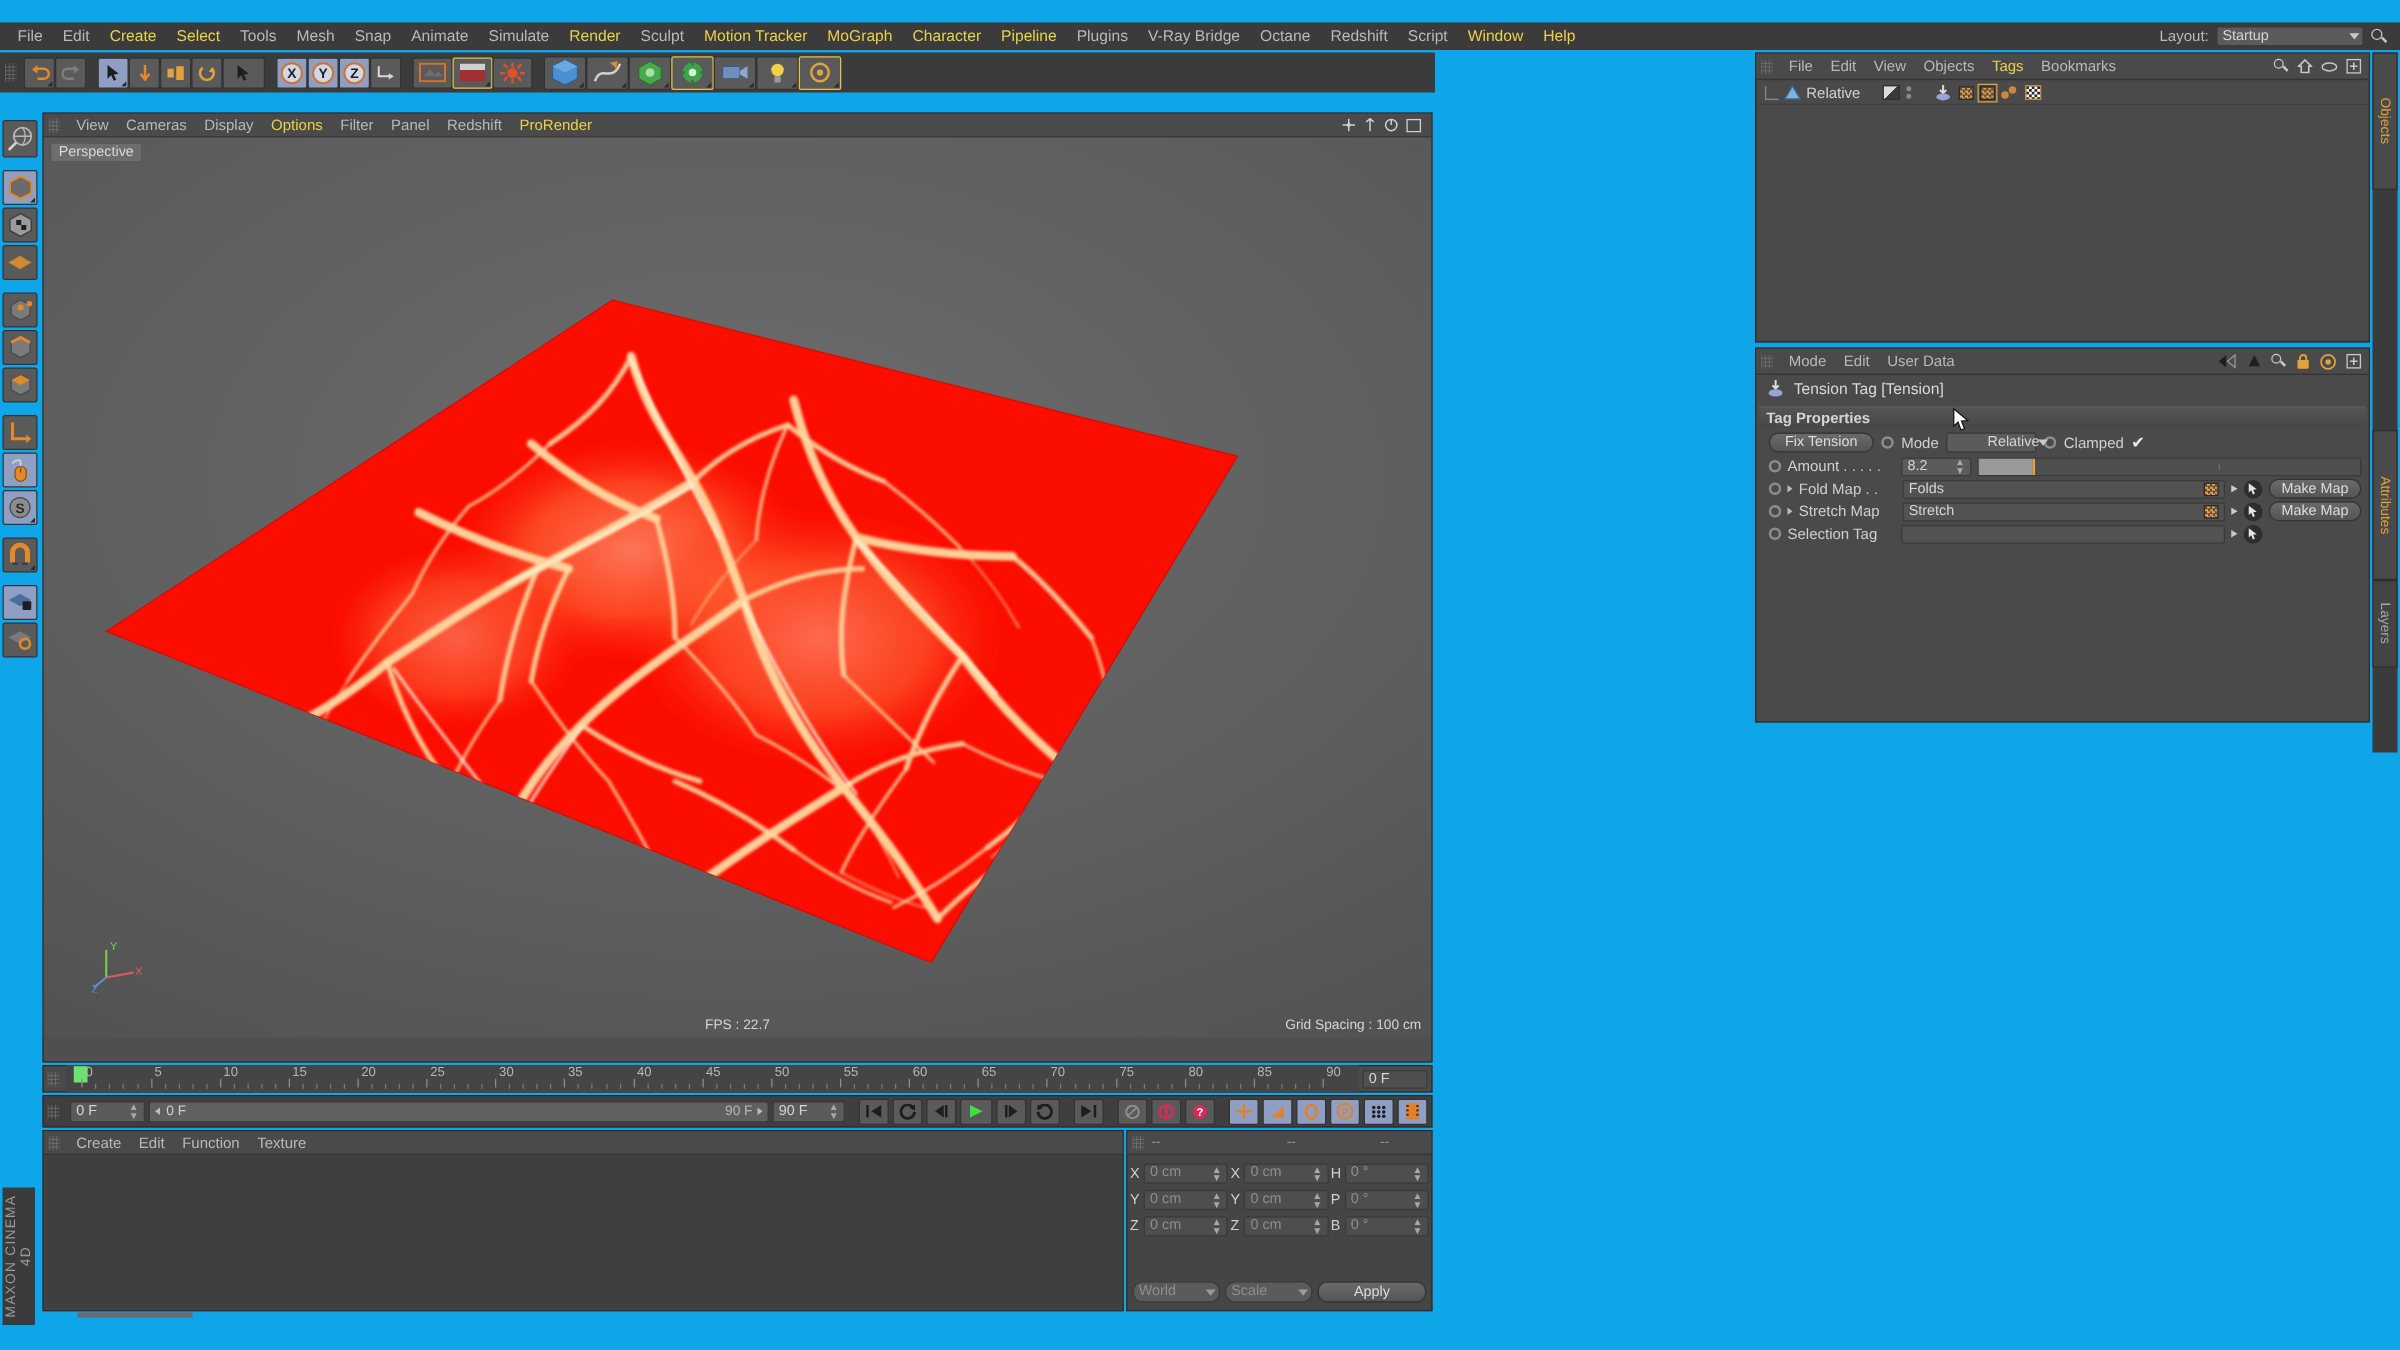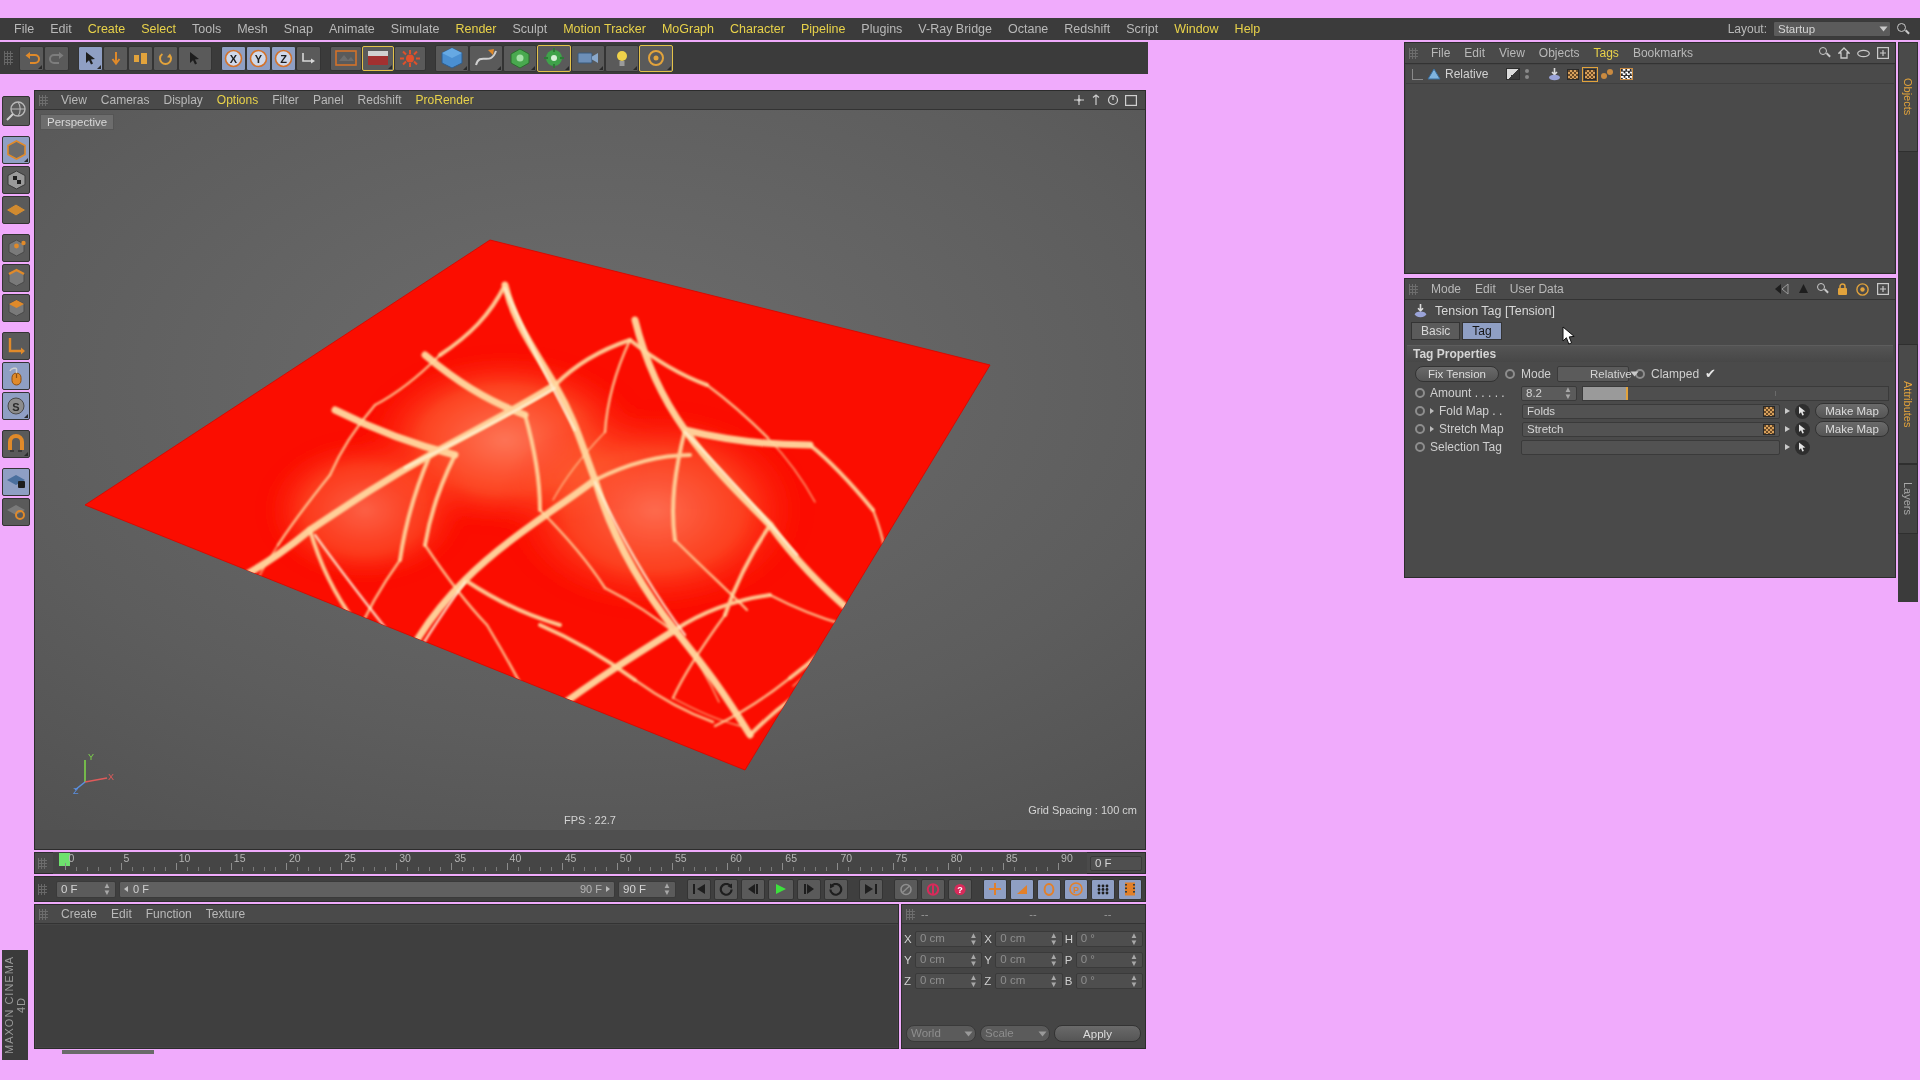--- a/index.html
+++ b/index.html
@@ -4,21 +4,21 @@
 <style>
   * { box-sizing: border-box; margin:0; padding:0; }
   html,body {
     width:1920px; height:1080px; overflow:hidden;
     background:#000;
     font-family:"Liberation Sans", sans-serif;
     font-size:12px;
     color:#c8c8c8;
     -webkit-font-smoothing:antialiased;
   }
-  #app { position:relative; width:1920px; height:1080px; background:#f0abfc; }
+  #app { position:relative; width:1920px; height:1080px; background:#0ea5e9; }
 
   
   .grip {
     width:9px; height:14px; flex:0 0 9px;
     background-image:
       repeating-linear-gradient(0deg,#8a8a8a 0 1px,transparent 1px 3px),
       repeating-linear-gradient(90deg,#8a8a8a 0 1px,transparent 1px 3px);
     background-size:3px 3px; opacity:.55; margin-right:6px;
   }
   .menubar { display:flex; align-items:center; height:22px; background:#444; }
@@ -520,21 +520,21 @@
       <svg width="46" height="46" viewBox="0 0 46 46" style="position:absolute;left:38px;bottom:36px;">
         <path d="M12 34V12" stroke="#7dd34a" stroke-width="1.6"></path>
           <text x="15" y="12" font-size="9" fill="#7dd34a" font-family="Liberation Sans">Y</text>
         <path d="M12 34 34 30" stroke="#e05a5a" stroke-width="1.6"></path>
           <text x="35" y="32" font-size="9" fill="#e05a5a" font-family="Liberation Sans">X</text>
         <path d="M12 34 2 42" stroke="#5a8fe0" stroke-width="1.6"></path>
           <text x="0" y="46" font-size="9" fill="#5a8fe0" font-family="Liberation Sans">Z</text>
       </svg>
 
       <div style="position:absolute;left:50%;transform:translateX(-50%);bottom:4px;font-size:11px;color:#d4d4d4;">FPS : 22.7</div>
-      <div style="position:absolute;right:8px;bottom:14px;font-size:11px;color:#d4d4d4;">Grid Spacing : 100 cm</div>
+      <div style="position:absolute;right:8px;bottom:4px;font-size:11px;color:#d4d4d4;">Grid Spacing : 100 cm</div>
     </div>
   </div>
 
   <div style="position:absolute;left:34px;top:852px;width:1112px;height:22px;background:#4a4a4a;border:1px solid #2c2c2c;display:flex;align-items:center;">
     <div class="grip" style="height:11px;margin-left:3px;"></div>
     <div style="position:relative;flex:1;height:22px;background:#454545;">
       <div style="position:absolute;left:6px;top:1px;width:11px;height:13px;background:#6ee26e;"></div>
       <div id="tlticks" style="position:absolute;left:0;top:0;width:100%;height:22px;">
           <div style="position: absolute; left: 1.2%; top: 0px; height: 22px;">
             <div style="position:absolute;left:0;top:11px;width:1px;height:7px;background:#8c8c8c;"></div>
@@ -1017,24 +1017,20 @@
     </div>
 
     <div style="display:flex;align-items:center;gap:7px;padding:4px 0 2px 8px;">
       <svg width="15" height="14" viewBox="0 0 15 14">
         <path d="M7.5 0v6.5M5 4.3l2.5 2.6L10 4.3" stroke="#dcdcdc" stroke-width="1.6" fill="none"></path>
         <ellipse cx="7.5" cy="10.3" rx="5.6" ry="2.9" fill="#9aa3d8"></ellipse>
       </svg>
       <span style="font-size:12.5px;color:#d8d8d8;">Tension Tag [Tension]</span>
     </div>
 
-    <div id="attrtabs" style="display:flex;gap:2px;padding-left:6px;margin-top:2px;">
-        <div style="padding: 1px 9px; font-size: 12px; border: 1px solid rgb(52, 52, 52); background: rgb(91, 91, 91); color: rgb(216, 216, 216);">Basic</div>
-        <div style="padding: 1px 9px; font-size: 12px; border: 1px solid rgb(52, 52, 52); background: rgb(143, 159, 196); color: rgb(21, 21, 21);">Tag</div>
-      </div>
 
     <div style="margin:5px 2px 0 2px;height:17px;line-height:17px;padding-left:6px;font-size:12px;font-weight:bold;color:#d5d5d5;
                 background:linear-gradient(#545454,#474747);border-top:1px solid #5d5d5d;">Tag Properties</div>
 
     <div style="display:flex;align-items:center;gap:6px;padding:4px 6px 0 10px;">
       <div class="btn3d" style="width:84px;">
         <span>Fix Tension</span>
       </div>
       <span class="radio"></span>
       <span style="font-size:12px;color:#cfcfcf;">Mode</span>

